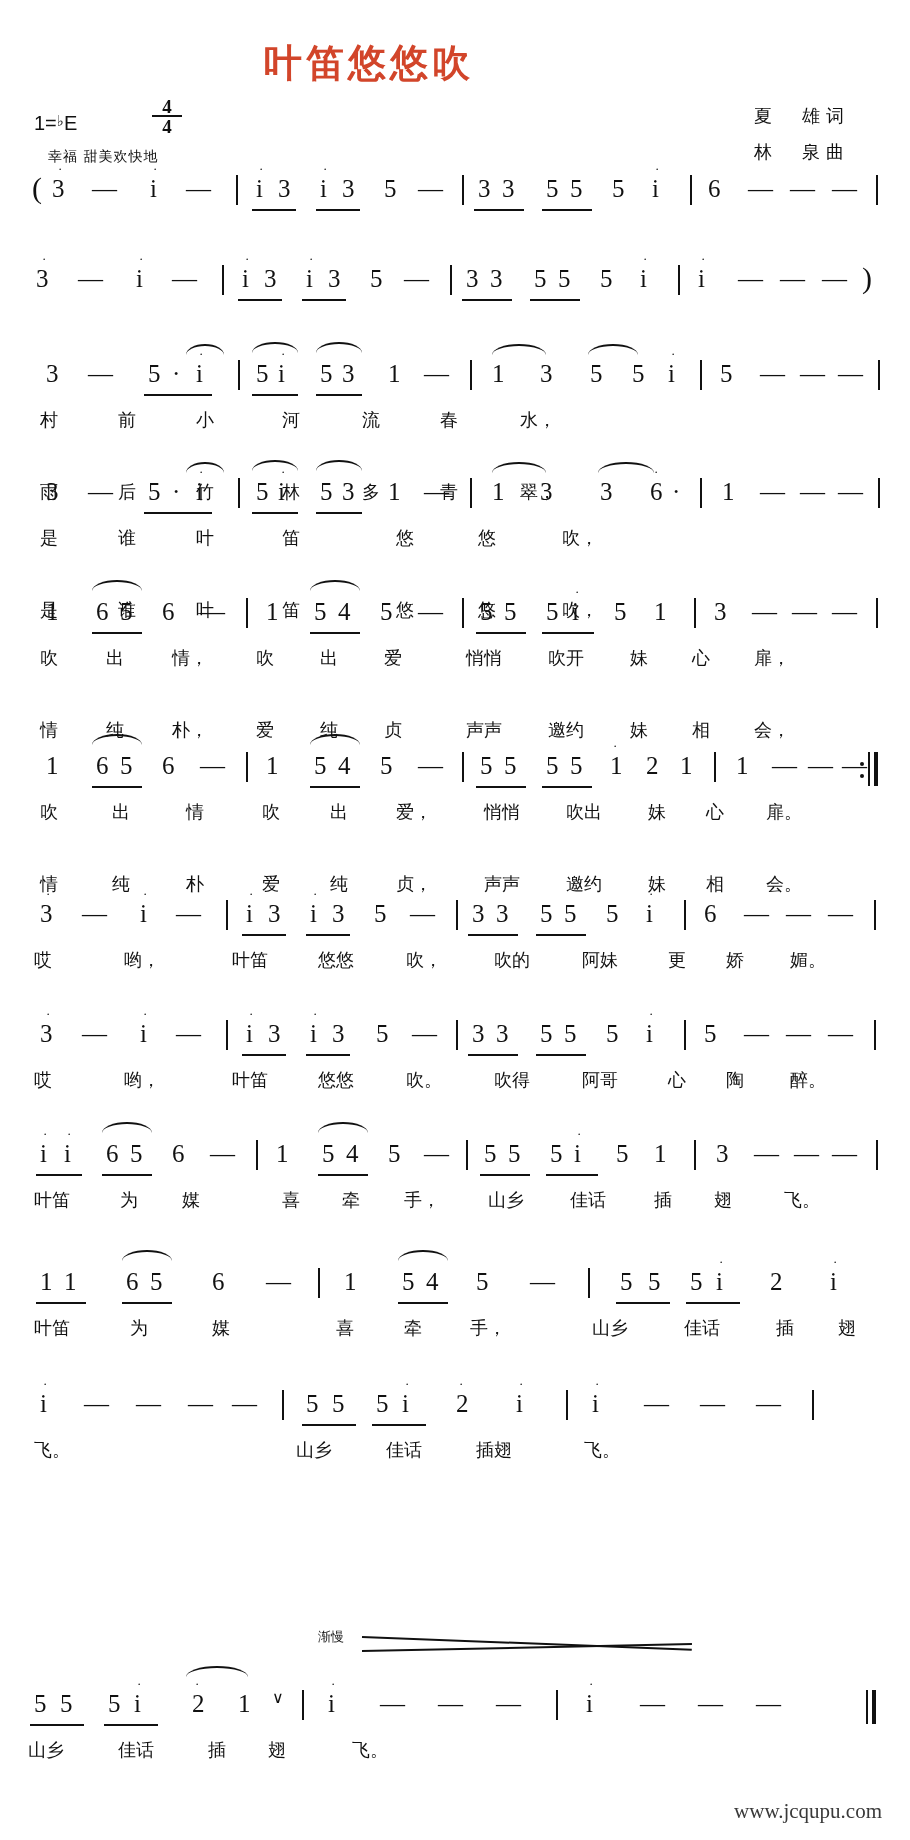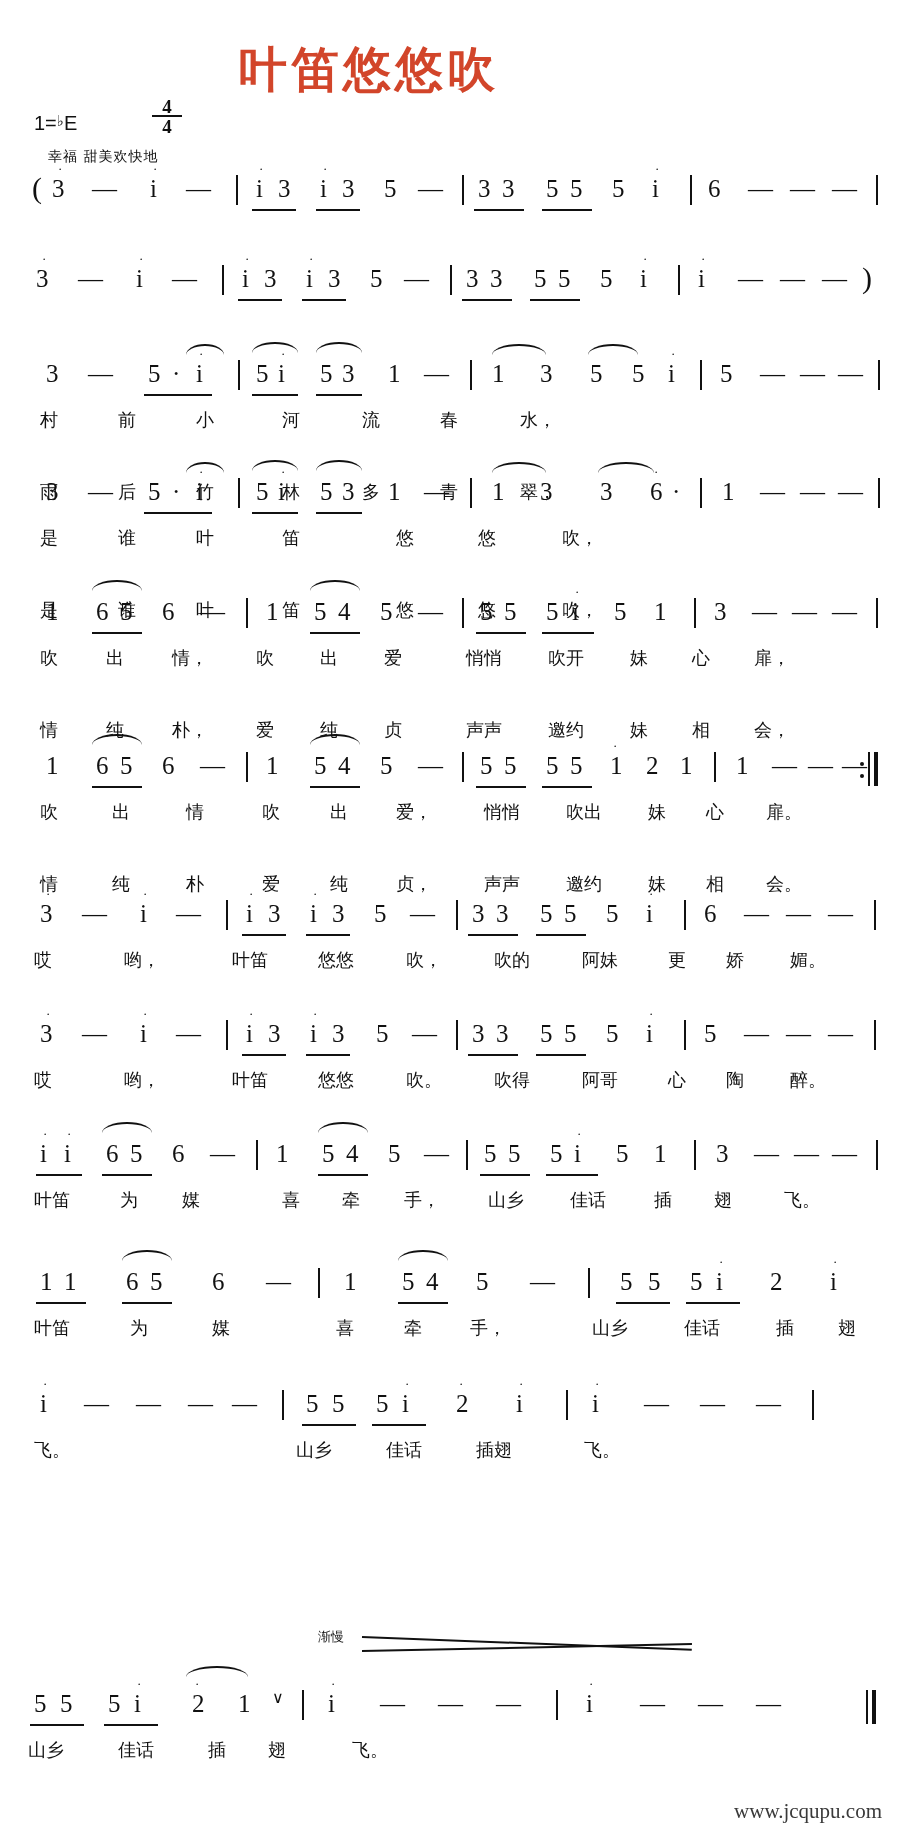--- a/index.html
+++ b/index.html
@@ -8,21 +8,21 @@
     background:#ffffff;
     font-family:"Liberation Serif", serif;
     color:#111;
     position:relative;
     overflow:hidden;
   }
   .sheet{position:relative;width:910px;height:1840px;}
 
   .title{
     position:absolute;top:38px;left:0;width:738px;text-align:center;
-    font-size:48px;font-weight:bold;letter-spacing:4px;
+    font-size:38px;font-weight:bold;letter-spacing:4px;
     font-family:"DejaVu Sans", sans-serif;
   }
 
   .key-sig{
     position:absolute;left:34px;top:112px;font-size:20px;
     font-family:Liberation Sans, sans-serif;
   }
   .key-sig .flat{font-size:15px;vertical-align:4px;}
   .meter{
     position:absolute;left:152px;top:98px;width:30px;text-align:center;
@@ -93,20 +93,24 @@
 
   <div class="key-sig">1=<span class="flat">♭</span>E</div>
 
   <div class="meter">
     <span class="num">4</span>
     <span class="den">4</span>
   </div>
 
   <div class="tempo-mark">幸福 甜美欢快地</div>
 
+  <div class="composer">
+    <div>夏　雄词</div>
+    <div>林　泉曲</div>
+  </div>
 
   <div class="row" style="top:175px;">
     <div class="notes">
       <span class="paren" style="left:32px;top:-4px;">(</span>
       <span style="left:52px;">3</span><span class="dot-up" style="left:58px;top:-10px;">·</span>
       <span style="left:92px;">—</span>
       <span style="left:150px;">i</span><span class="dot-up" style="left:153px;top:-10px;">·</span>
       <span style="left:186px;">—</span>
       <span class="barline" style="left:236px;"></span>
       <span style="left:256px;">i</span><span class="dot-up" style="left:259px;top:-10px;">·</span>

